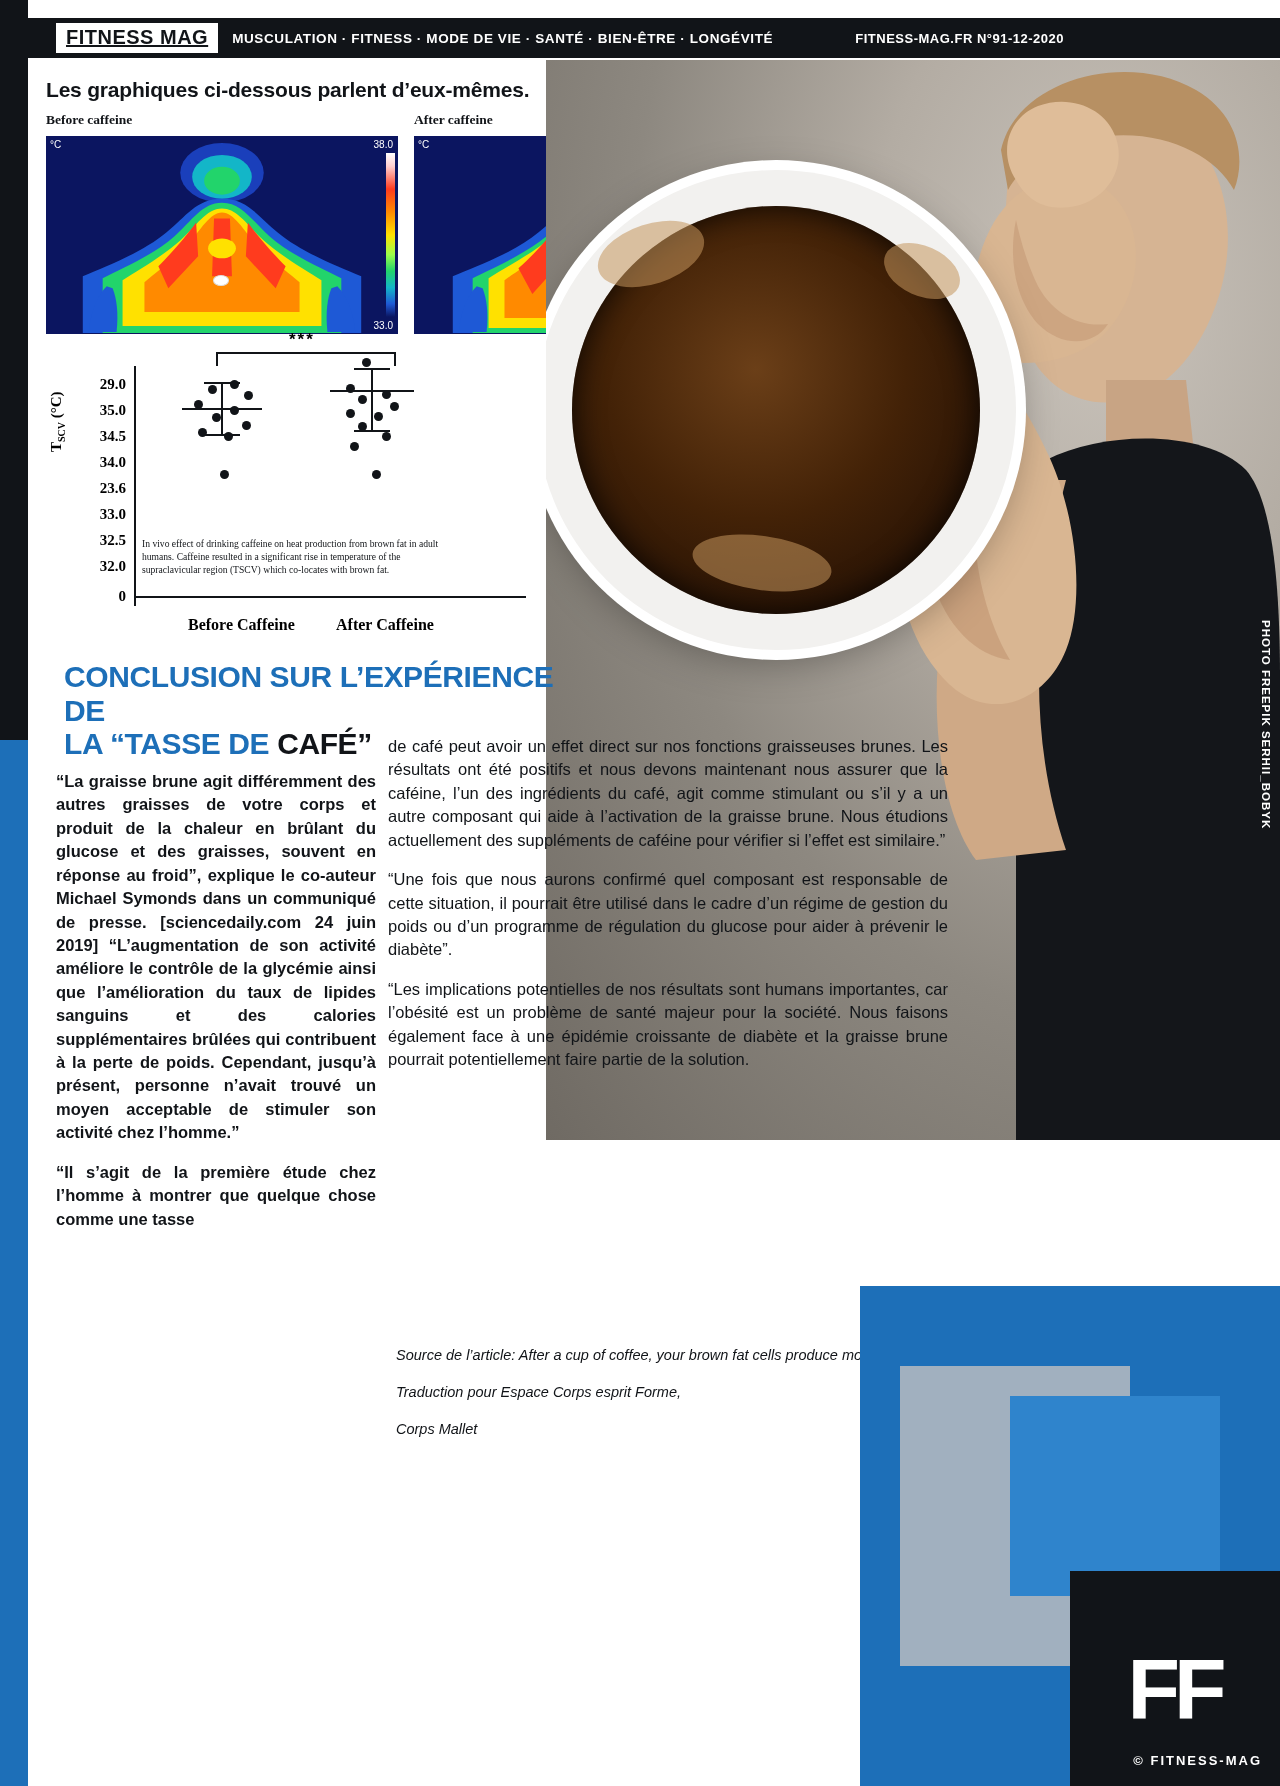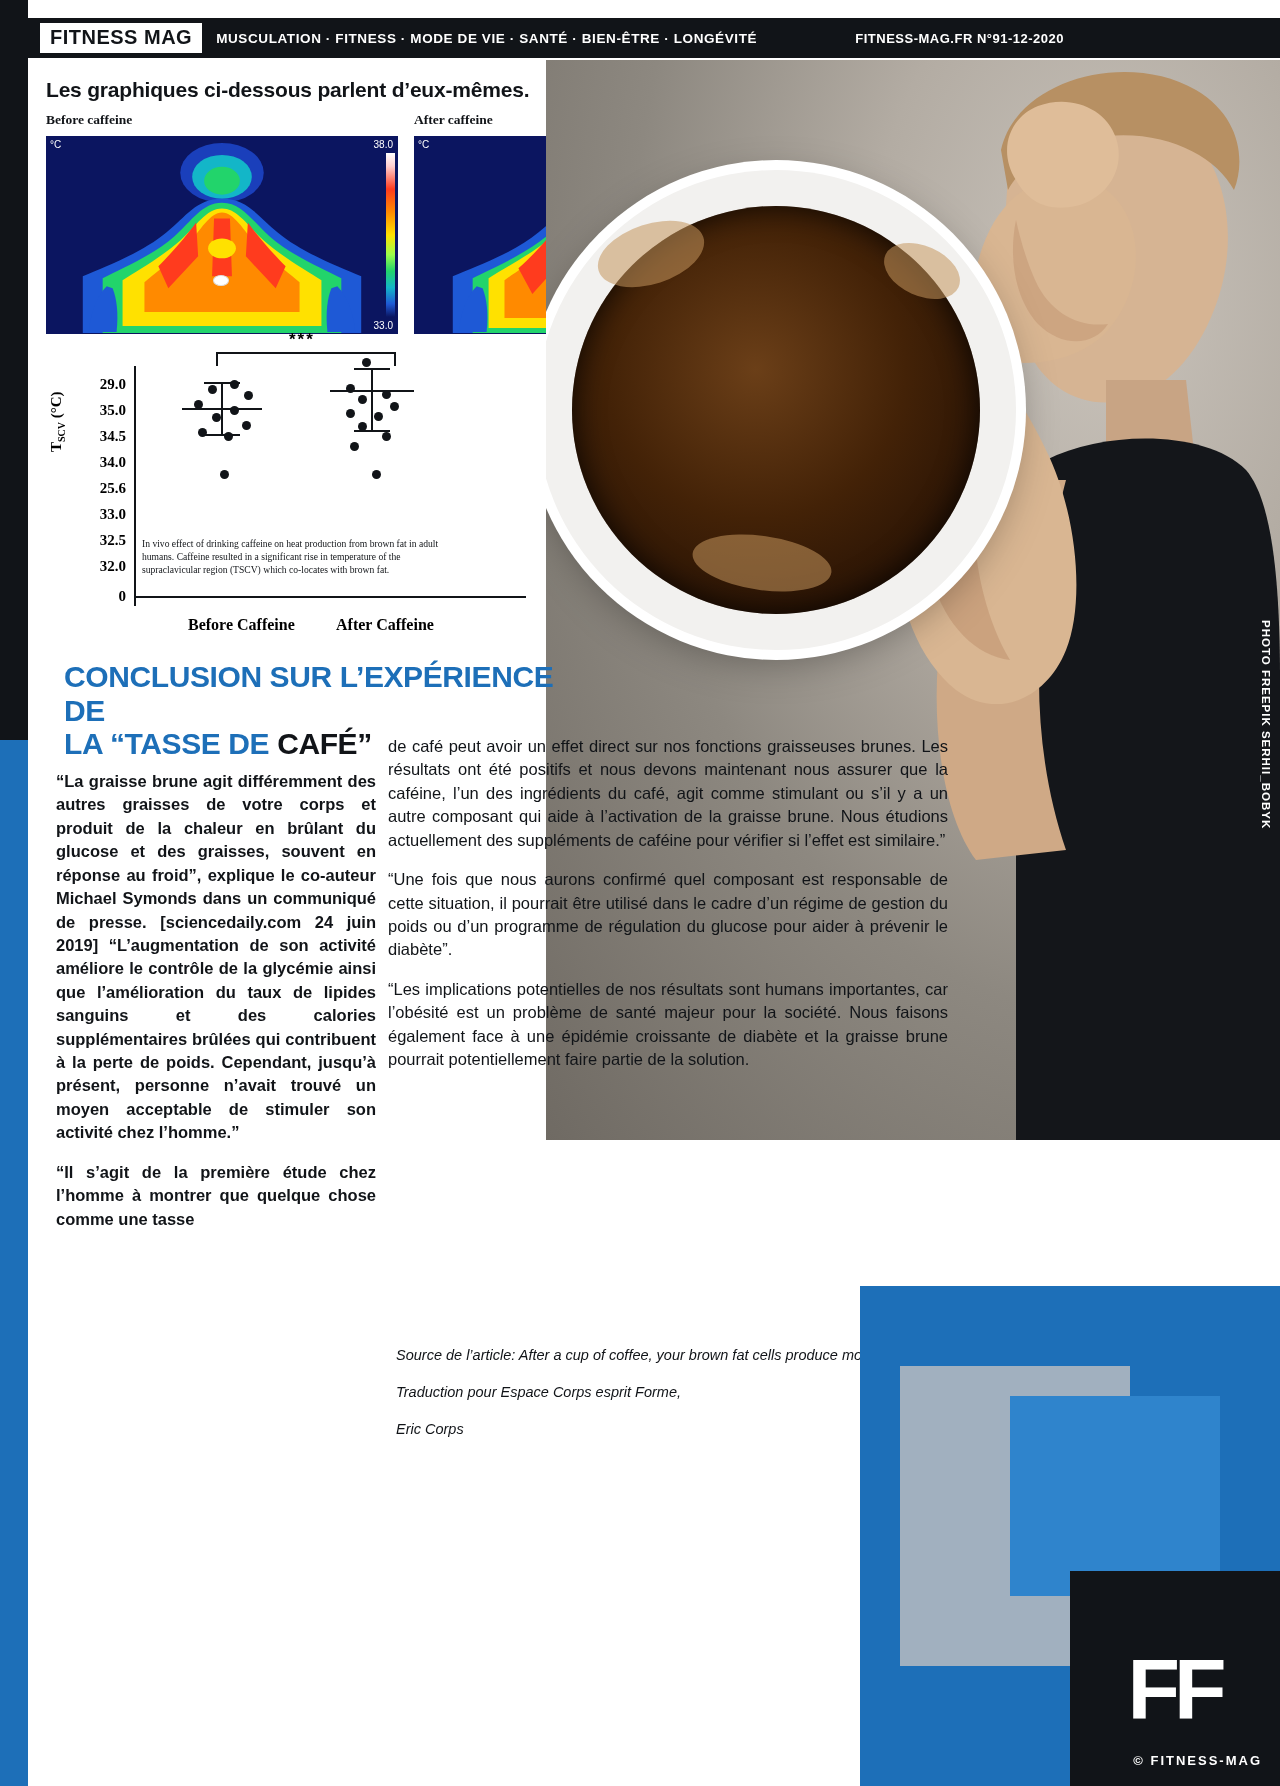--- a/index.html
+++ b/index.html
@@ -22,22 +22,23 @@
   }
   
   .header {
     position:absolute; left:28px; top:18px; width:1252px; height:40px;
     background:#111418;
     display:flex; align-items:center;
   }
   .logo-box {
     background:#ffffff; color:#111418;
     font-weight:bold; font-size:20px; letter-spacing:0.5px;
-    padding:3px 10px 4px 10px; margin-left:12px;
+    padding:3px 10px 4px 10px; margin-left:28px;
     font-family:"Liberation Sans", sans-serif;
+    text-decoration:underline;
   }
   .header-tagline {
     color:#ffffff; font-weight:bold; font-size:13.5px;
     letter-spacing:0.6px; margin-left:14px;
   }
   .header-issue {
     color:#ffffff; font-weight:bold; font-size:13px;
     letter-spacing:0.5px; margin-left:auto; margin-right:216px;
   }
   
@@ -254,21 +255,21 @@
 <div class="chart-wrap">
 
   <div class="chart-ylabel">
     <span>T</span><span style="font-size:10px; vertical-align:sub;">SCV</span><span> (°C)</span>
   </div>
 
   <div class="ytick" style="left:18px; width:62px; top:16px;">29.0</div>
   <div class="ytick" style="left:18px; width:62px; top:42px;">35.0</div>
   <div class="ytick" style="left:18px; width:62px; top:68px;">34.5</div>
   <div class="ytick" style="left:18px; width:62px; top:94px;">34.0</div>
-  <div class="ytick" style="left:18px; width:62px; top:120px;">25.6</div>
+  <div class="ytick" style="left:18px; width:62px; top:120px;">23.6</div>
   <div class="ytick" style="left:18px; width:62px; top:146px;">33.0</div>
   <div class="ytick" style="left:18px; width:62px; top:172px;">32.5</div>
   <div class="ytick" style="left:18px; width:62px; top:198px;">32.0</div>
   <div class="ytick" style="left:18px; width:62px; top:228px;">0</div>
 
   <div class="plot">
     <div class="axis-left"></div>
     <div class="axis-bottom"></div>
 
     <div class="sigbar" style="left:82px; top:-14px; width:180px; height:14px;"></div>
@@ -361,21 +362,21 @@
 
 <div class="col col-right">
   <p>de café peut avoir un effet direct sur nos fonctions graisseuses brunes. Les résultats ont été positifs et nous devons maintenant nous assurer que la caféine, l’un des ingrédients du café, agit comme stimulant ou s’il y a un autre composant qui aide à l’activation de la graisse brune. Nous étudions actuellement des suppléments de caféine pour vérifier si l’effet est similaire.”</p>
   <p>“Une fois que nous aurons confirmé quel composant est responsable de cette situation, il pourrait être utilisé dans le cadre d’un régime de gestion du poids ou d’un programme de régulation du glucose pour aider à prévenir le diabète”.</p>
   <p>“Les implications potentielles de nos résultats sont humans importantes, car l’obésité est un problème de santé majeur pour la société. Nous faisons également face à une épidémie croissante de diabète et la graisse brune pourrait potentiellement faire partie de la solution.</p>
 </div>
 
 <div class="src">
   <p>Source de l’article: After a cup of coffee, your brown fat cells produce more heat</p>
   <p>Traduction pour Espace Corps esprit Forme,</p>
-  <p>Eric Corps</p>
+  <p>Corps Mallet</p>
 </div>
 
 <div class="deco">
   <div class="deco-blue1"></div>
   <div class="deco-grey1"></div>
   <div class="deco-blue2"></div>
   <div class="deco-white"></div>
   <div class="deco-logo">
     <span class="ff-letter">FF</span>
   </div>

